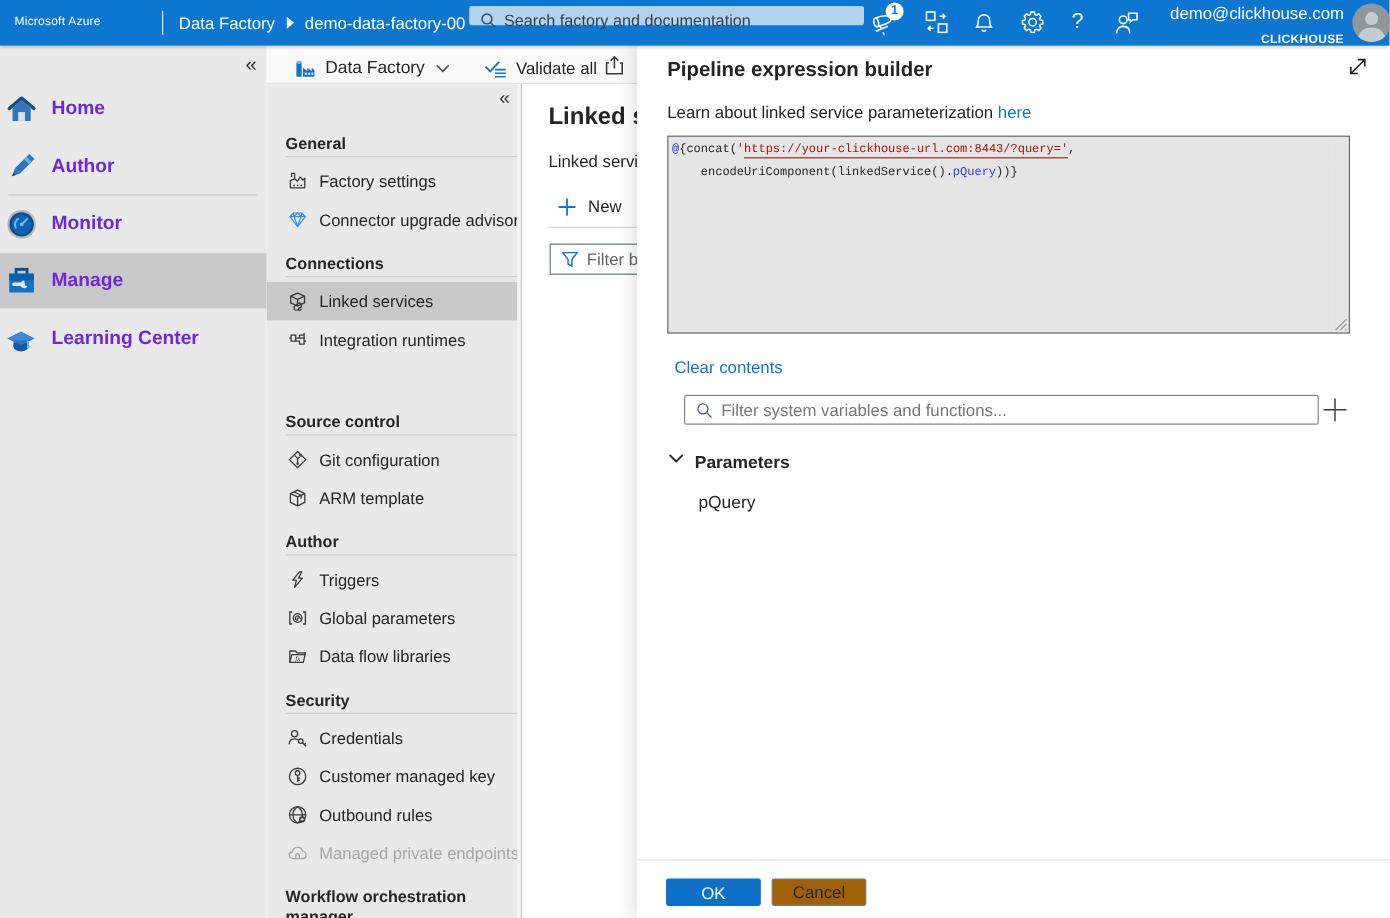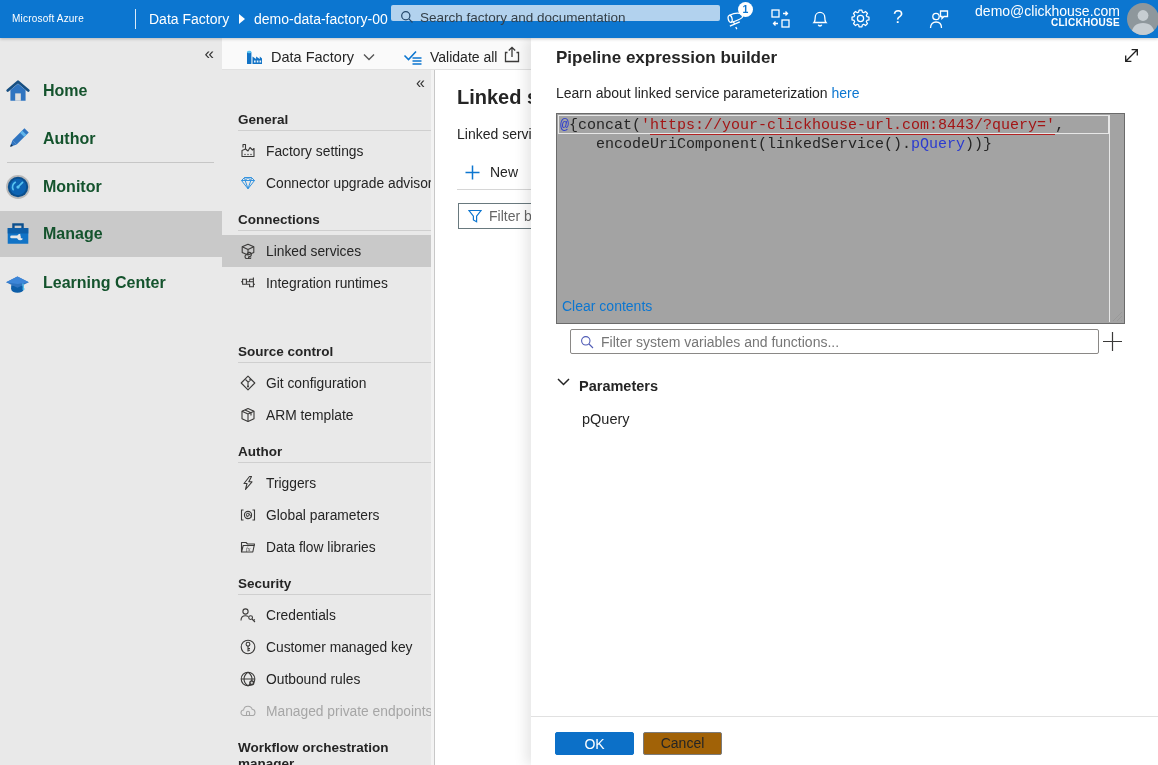--- a/index.html
+++ b/index.html
@@ -10,29 +10,29 @@
 #topbar .msaz{position:absolute;left:12px;top:0;height:38px;line-height:38px;font-weight:400;font-size:10px;letter-spacing:.2px}
 #topbar .tsep{position:absolute;left:135px;top:9px;height:20px;width:1px;background:rgba(255,255,255,.85)}
 #topbar .crumb1{position:absolute;left:149px;top:0;height:38px;line-height:38px;font-size:14px}
 #topbar .tarrow{position:absolute;left:238px;top:13px}
 #topbar .crumb2{position:absolute;left:254px;top:0;height:38px;line-height:38px;font-size:14px}
 #searchbox{position:absolute;left:391px;top:5px;width:329px;height:16px;background:#b2d2ee;border-radius:2px;color:#333f48;font-size:13.5px;line-height:26px}
 #searchbox svg{position:absolute;left:9px;top:5px}
 #searchbox span{position:absolute;left:29px}
 .tico{position:absolute;top:9px}
 #acct{position:absolute;right:38px;top:4px;text-align:right;line-height:1}
-#acct .a1{font-size:14px;margin-bottom:0}
+#acct .a1{font-size:14px;margin-bottom:11px}
 #acct .a2{font-size:10px;font-weight:700;letter-spacing:.3px}
 #avatar{position:absolute;right:-1px;top:3px;width:32px;height:32px;border-radius:50%;background:#8e979c;overflow:hidden}
 
 #sidebar{position:absolute;left:0;top:38px;width:222px;height:727px;background:#e9e9e9;z-index:10}
 #sidebar .collapse{position:absolute;right:8px;top:6px;font-size:17px;color:#333}
 .snavrow{position:absolute;left:0;width:222px;height:46px;display:flex;align-items:center}
 .snavrow .sic{width:26px;height:26px;margin-left:5px;flex:none}
-.snavrow .slbl{margin-left:12px;font-size:16px;font-weight:700;color:#14532d}
+.snavrow .slbl{margin-left:12px;font-size:16px;font-weight:700;color:#6d28d9}
 .snavrow.sel{background:#c9c9c9}
 #sidebar .sdiv{position:absolute;left:7px;right:8px;top:124px;height:1px;background:#c6c6c6}
 
 #toolbar{position:absolute;left:222px;top:38px;width:309px;height:32px;background:#fafafa;border-bottom:1px solid #e1e1e1;z-index:5}
 #toolbar .tb{position:absolute;top:0;height:37px;display:flex;align-items:center;font-size:14.5px;color:#252525}
 
 #subnav{position:absolute;left:222px;top:70px;width:212px;height:695px;background:#e9e9e9;overflow:hidden;z-index:4}
 #subnav .collapse{position:absolute;right:9px;top:4px;font-size:16px;color:#333}
 .snhead{position:absolute;left:16px;width:180px;font-size:13.5px;font-weight:700;color:#252525}
 .sndiv{position:absolute;left:16px;width:193px;height:1px;background:#cfcfcf}
@@ -48,21 +48,21 @@
 #content h1{position:absolute;left:22px;top:16px;font-size:20px;font-weight:700;white-space:nowrap}
 #content .desc{position:absolute;left:22px;top:56px;font-size:14px;white-space:nowrap}
 #content .newbtn{position:absolute;left:30px;top:94px;font-size:14px;display:flex;align-items:center}
 #content .cdiv{position:absolute;left:22px;width:200px;top:119px;height:1px;background:#d6d6d6}
 #content .fbox{position:absolute;left:23px;top:133px;width:200px;height:26px;border:1px solid #69797e;background:#fff;display:flex;align-items:center;font-size:14px;color:#666}
 
 #panel{position:absolute;left:531px;top:38px;width:627px;height:727px;background:#fff;box-shadow:-5px 0 12px rgba(0,0,0,.10);z-index:20}
 #panel h2{position:absolute;left:25px;top:10px;font-size:17px;font-weight:700}
 #panel .learn{position:absolute;left:25px;top:47px;font-size:14px}
 a.link{color:#0c76d0;text-decoration:none}
-#codebox{position:absolute;left:25px;top:75px;width:569px;height:211px;border:1px solid #6b6b6b;background:#a3a3a3;font-family:"Liberation Mono",monospace;font-size:15px;line-height:19px;white-space:pre}
+#codebox{position:absolute;left:25px;top:75px;width:569px;height:165px;border:1px solid #6b6b6b;background:#e5e5e5;font-family:"Liberation Mono",monospace;font-size:10px;line-height:19px;white-space:pre}
 #codebox .cline{position:absolute;left:1px;top:1px;right:15px;height:19px;border:1px solid #e7e7e7}
 #codebox .code{position:absolute;left:3px;top:2px}
 #codebox .sgut{position:absolute;right:14px;top:1px;bottom:1px;width:1px;background:#e7e7e7}
 #codebox .grip{position:absolute;right:1px;bottom:1px}
 .tk-str{color:#a31515}
 .tk-url{border-bottom:1px solid #b22222}
 .tk-kw{color:#2b3bd0}
 #clearc{position:absolute;left:31px;top:260px;font-size:14px}
 #filterrow{position:absolute;left:39px;top:291px;width:529px;height:25px;border:1px solid #8a8886;border-radius:2px;display:flex;align-items:center;font-size:14px;color:#767676}
 #plusbtn{position:absolute;left:571px;top:293px}

